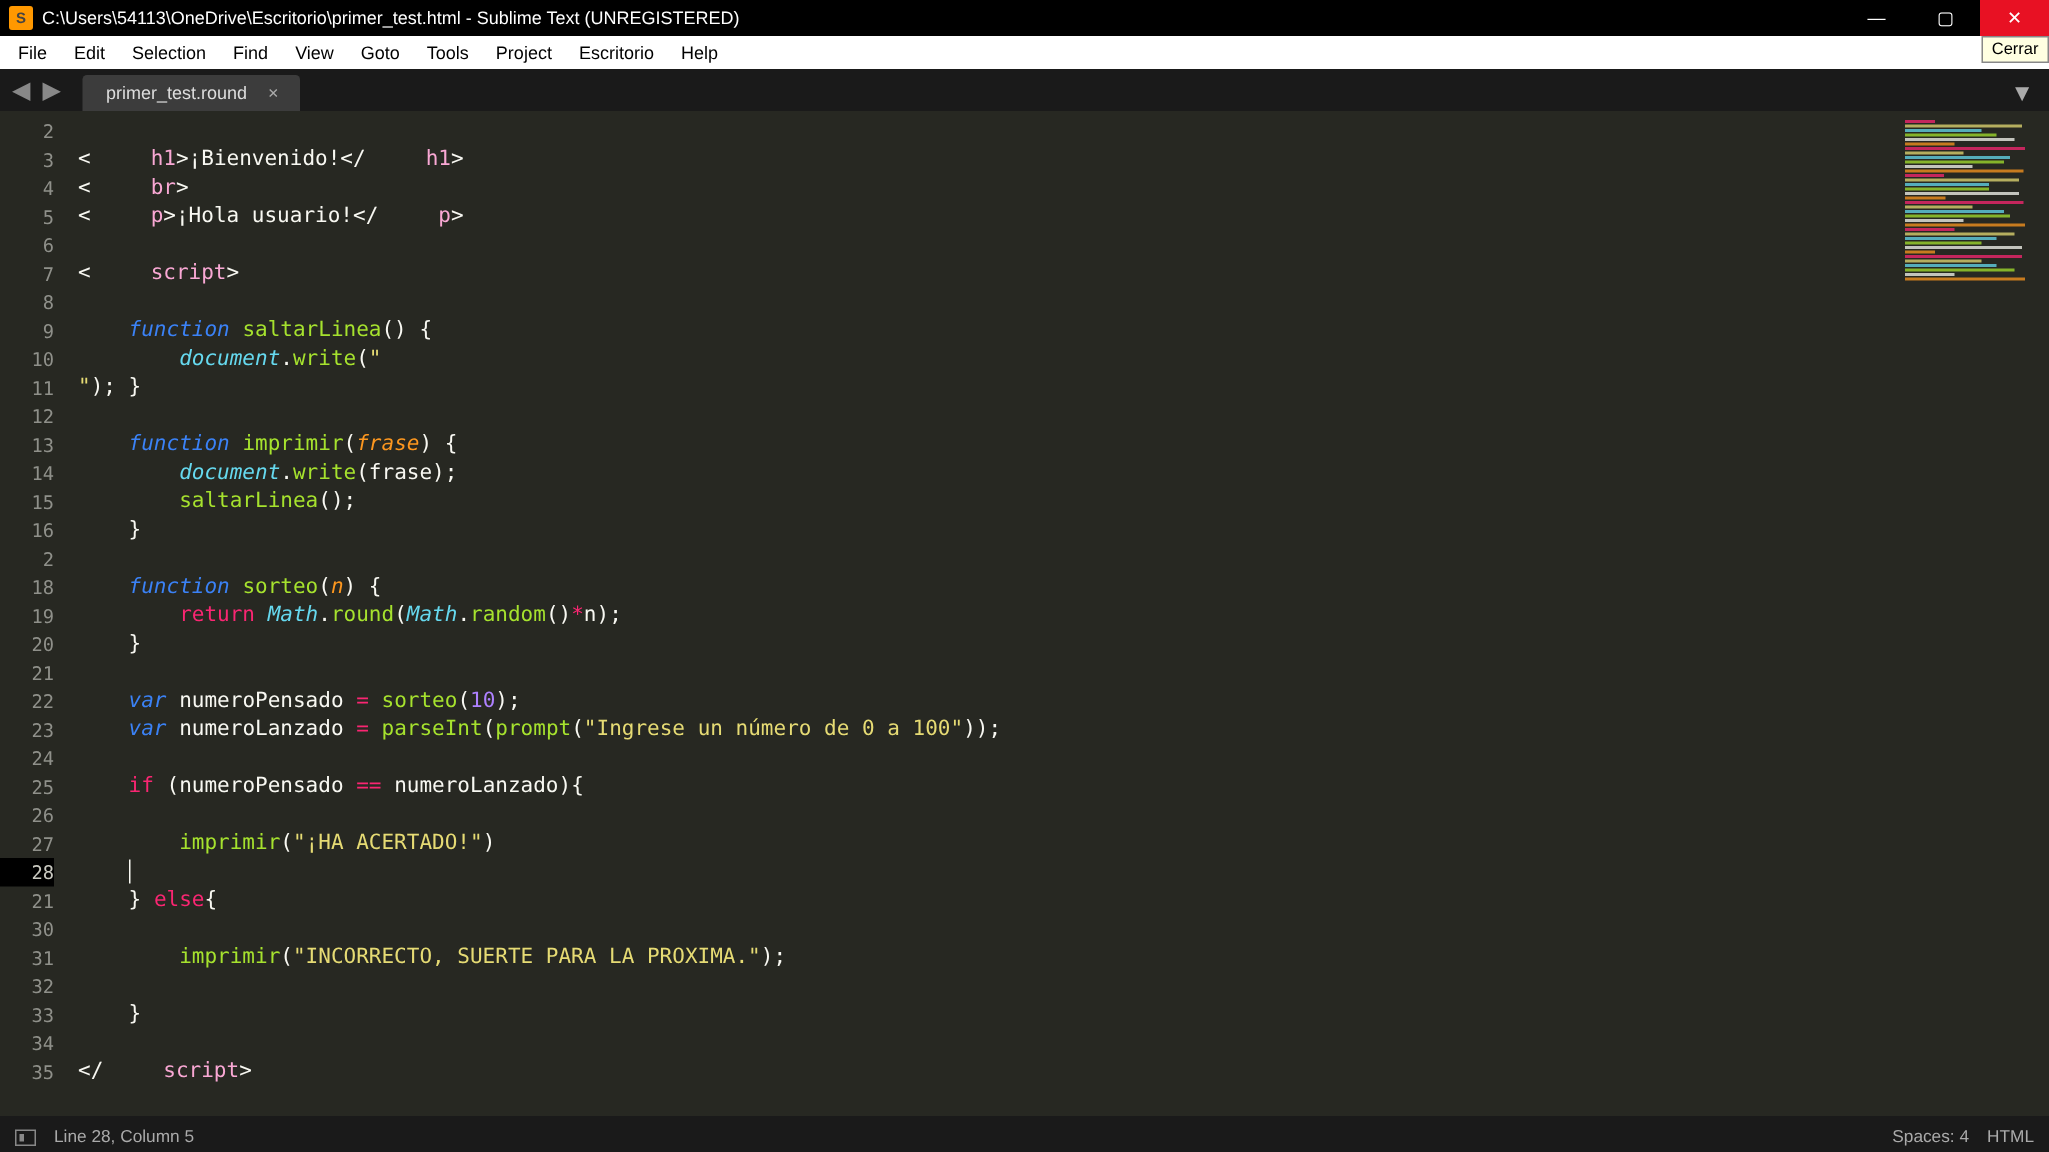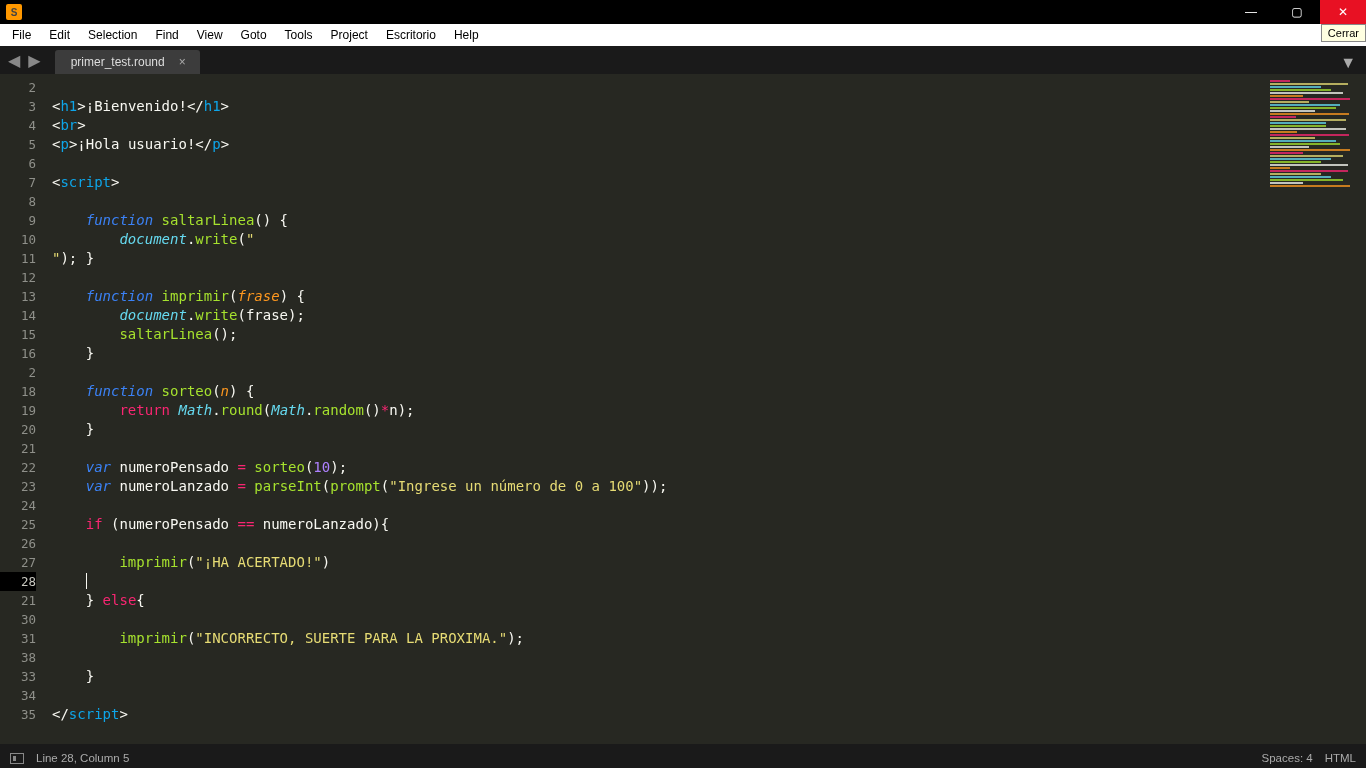--- a/index.html
+++ b/index.html
@@ -27,30 +27,31 @@
   .cursor { display:inline-block; width:1px; height:16px; background:#f8f8f2; vertical-align:text-bottom; margin-left:0px;}
   .minimap { width:120px; background:#272822; position:relative;}
   .minimap .mm { position:absolute; top:6px; right:6px; width:90px;}
   .mm div { height:2px; margin-bottom:1px;}
   .statusbar { height:28px; background:#1a1a1a; color:#aaa; display:flex; align-items:center; font-size:11.5px; padding:0 10px; justify-content:space-between;}
   .statusbar .left { display:flex; align-items:center; gap:12px;}
   .statusbar .right { display:flex; align-items:center; gap:12px;}
   .sb-ico { width:14px; height:11px; border:1px solid #888; display:inline-block; position:relative;}
   .sb-ico::before { content:""; position:absolute; left:2px; top:2px; width:3px; height:5px; background:#888;}
   
-  .pnc{color:#f8f8f2;} .tag{color:#0ea5e9;} .str{color:#e6db74;} .kw{color:#3b82f6; font-style:italic;}
+  .pnc{color:#f8f8f2;} .tag{color:#f9a8d4;margin-left:40px;} .str{color:#e6db74;} .kw{color:#3b82f6; font-style:italic;}
   .kw2{color:#f92672;} .fn{color:#a6e22e;} .prm{color:#fd971f; font-style:italic;}
   .obj{color:#66d9ef; font-style:italic;} .num{color:#ae81ff;}
   .op{color:#f92672;} .id{color:#f8f8f2;}
 </style>
 </head>
 <body>
 
 <div class="titlebar">
   <div class="app-icon">S</div>
+  <div class="title">C:\Users\54113\OneDrive\Escritorio\primer_test.html - Sublime Text (UNREGISTERED)</div>
   <div class="win-btns">
     <div class="win-btn">—</div>
     <div class="win-btn">▢</div>
     <div class="win-btn close">✕</div>
   </div>
   <div class="close-tip">Cerrar</div>
 </div>
 
 <div class="menubar">
   <span>File</span>
@@ -102,21 +103,21 @@
       <div>22</div>
       <div>23</div>
       <div>24</div>
       <div>25</div>
       <div>26</div>
       <div>27</div>
       <div class="active">28</div>
       <div>21</div>
       <div>30</div>
       <div>31</div>
-      <div>38</div>
+      <div>32</div>
       <div>33</div>
       <div>34</div>
       <div>35</div>
     </div>
   <div class="code" id="code"><div class="line"></div><div class="line"><span class="pnc">&lt;</span><span class="tag">h1</span><span class="pnc">&gt;</span><span class="id">¡Bienvenido!</span><span class="pnc">&lt;/</span><span class="tag">h1</span><span class="pnc">&gt;</span></div><div class="line"><span class="pnc">&lt;</span><span class="tag">br</span><span class="pnc">&gt;</span></div><div class="line"><span class="pnc">&lt;</span><span class="tag">p</span><span class="pnc">&gt;</span><span class="id">¡Hola usuario!</span><span class="pnc">&lt;/</span><span class="tag">p</span><span class="pnc">&gt;</span></div><div class="line"></div><div class="line"><span class="pnc">&lt;</span><span class="tag">script</span><span class="pnc">&gt;</span></div><div class="line"></div><div class="line">    <span class="kw">function</span> <span class="fn">saltarLinea</span><span class="pnc">() {</span></div><div class="line">        <span class="obj">document</span><span class="pnc">.</span><span class="fn">write</span><span class="pnc">(</span><span class="str">"<br>"</span><span class="pnc">);</span></div><div class="line">    <span class="pnc">}</span></div><div class="line"></div><div class="line">    <span class="kw">function</span> <span class="fn">imprimir</span><span class="pnc">(</span><span class="prm">frase</span><span class="pnc">) {</span></div><div class="line">        <span class="obj">document</span><span class="pnc">.</span><span class="fn">write</span><span class="pnc">(</span><span class="id">frase</span><span class="pnc">);</span></div><div class="line">        <span class="fn">saltarLinea</span><span class="pnc">();</span></div><div class="line">    <span class="pnc">}</span></div><div class="line"></div><div class="line">    <span class="kw">function</span> <span class="fn">sorteo</span><span class="pnc">(</span><span class="prm">n</span><span class="pnc">) {</span></div><div class="line">        <span class="kw2">return</span> <span class="obj">Math</span><span class="pnc">.</span><span class="fn">round</span><span class="pnc">(</span><span class="obj">Math</span><span class="pnc">.</span><span class="fn">random</span><span class="pnc">()</span><span class="op">*</span><span class="id">n</span><span class="pnc">);</span></div><div class="line">    <span class="pnc">}</span></div><div class="line"></div><div class="line">    <span class="kw">var</span> <span class="id">numeroPensado</span> <span class="op">=</span> <span class="fn">sorteo</span><span class="pnc">(</span><span class="num">10</span><span class="pnc">);</span></div><div class="line">    <span class="kw">var</span> <span class="id">numeroLanzado</span> <span class="op">=</span> <span class="fn">parseInt</span><span class="pnc">(</span><span class="fn">prompt</span><span class="pnc">(</span><span class="str">"Ingrese un número de 0 a 100"</span><span class="pnc">));</span></div><div class="line"></div><div class="line">    <span class="kw2">if</span> <span class="pnc">(</span><span class="id">numeroPensado</span> <span class="op">==</span> <span class="id">numeroLanzado</span><span class="pnc">){</span></div><div class="line"></div><div class="line">        <span class="fn">imprimir</span><span class="pnc">(</span><span class="str">"¡HA ACERTADO!"</span><span class="pnc">)</span></div><div class="line">    <span class="cursor"></span></div><div class="line">    <span class="pnc">}</span> <span class="kw2">else</span><span class="pnc">{</span></div><div class="line"></div><div class="line">        <span class="fn">imprimir</span><span class="pnc">(</span><span class="str">"INCORRECTO, SUERTE PARA LA PROXIMA."</span><span class="pnc">);</span></div><div class="line"></div><div class="line">    <span class="pnc">}</span></div><div class="line"></div><div class="line"><span class="pnc">&lt;/</span><span class="tag">script</span><span class="pnc">&gt;</span></div></div>
   <div class="minimap">
     <div class="mm" id="mm">
         <div style="width: 20px; background: rgb(249, 38, 114); opacity: 0.75;"></div>
         <div style="width: 77.8135px; background: rgb(230, 219, 116); opacity: 0.75;"></div>
         <div style="width: 50.9301px; background: rgb(102, 217, 239); opacity: 0.75;"></div>

